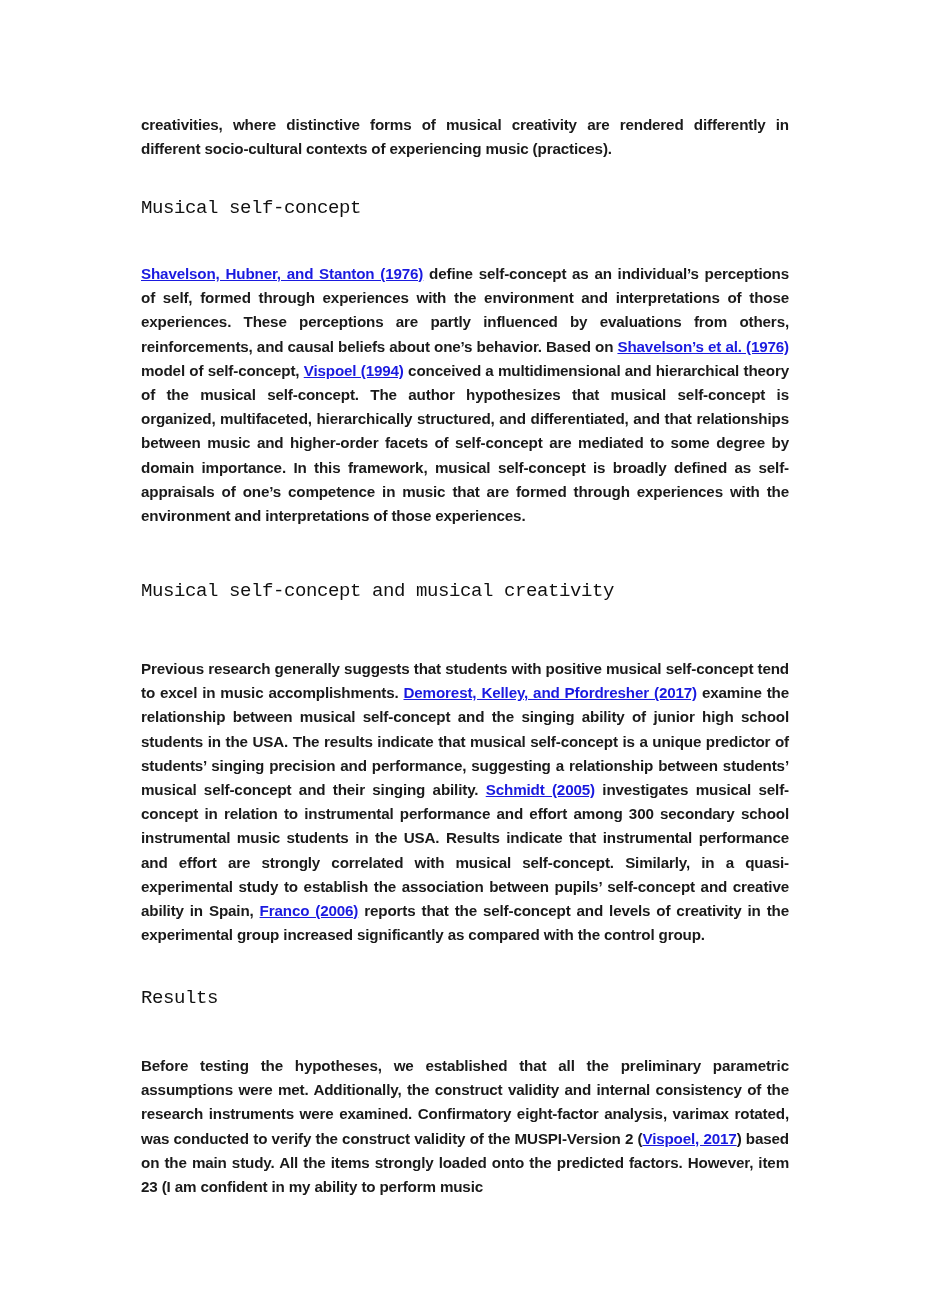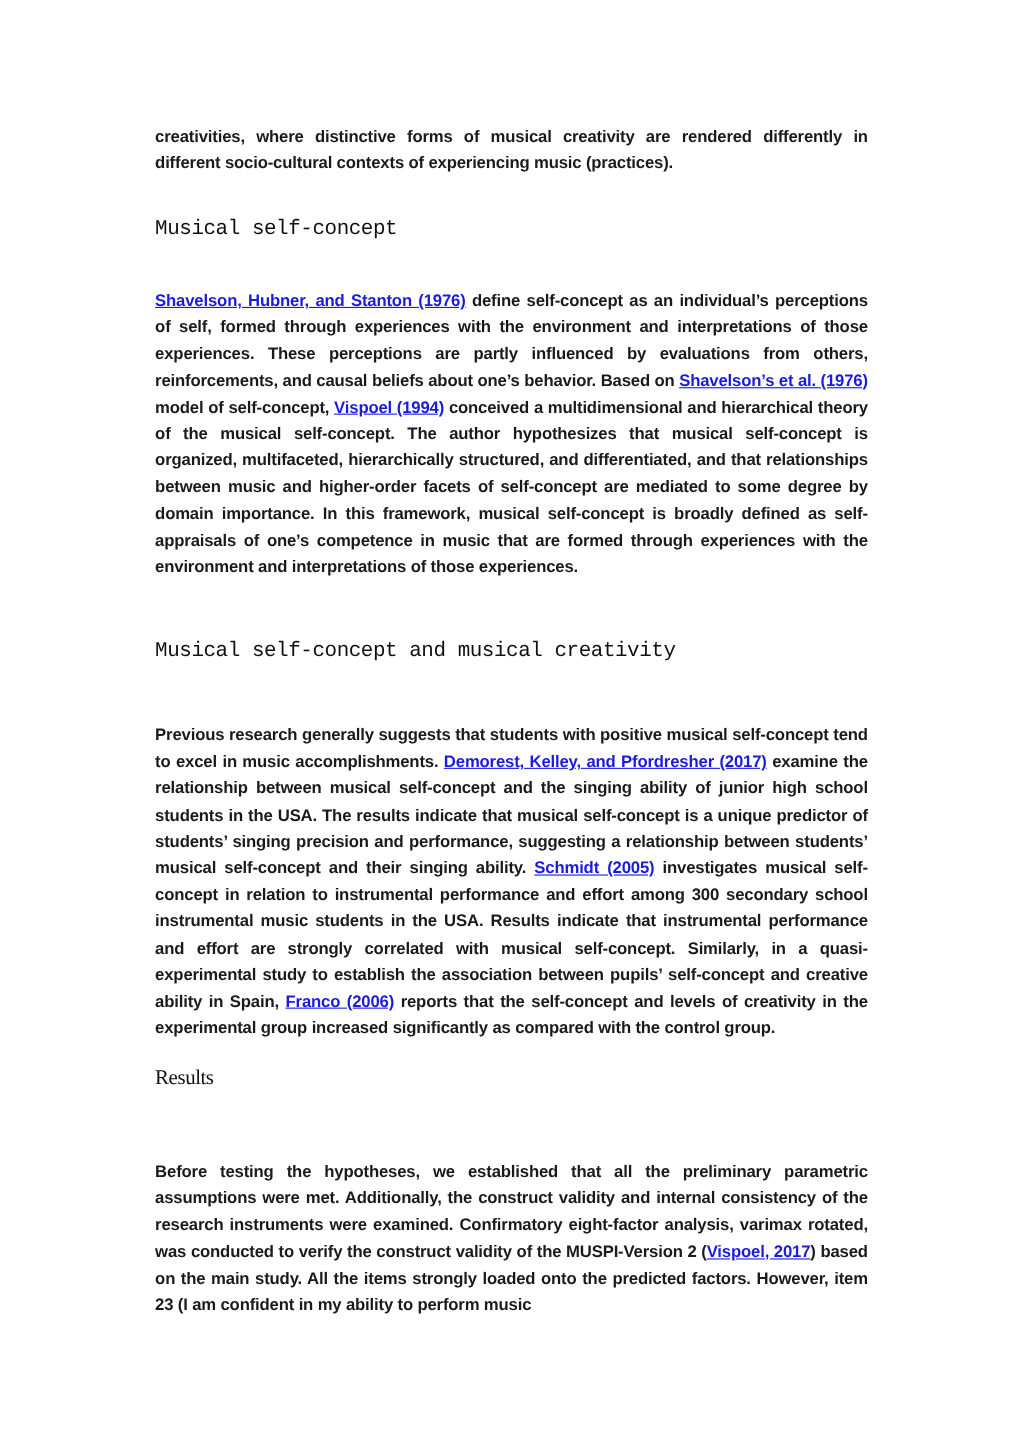--- a/index.html
+++ b/index.html
@@ -22,21 +22,21 @@
     margin: 0;
     font-weight: normal;
     letter-spacing: -0.4px;
   }
   a.ref { color: #1a1ae0; text-decoration: underline; }
   #p0 { position: absolute; top: 0; }
   #h1 { position: absolute; top: 84px; }
   #p1 { position: absolute; top: 149px; }
   #h2 { position: absolute; top: 467px; }
   #p2 { position: absolute; top: 544px; }
-  #h3 { position: absolute; top: 856px; font-family: Liberation Serif, serif; }
+  #h3 { position: absolute; top: 874px; }
   #p3 { position: absolute; top: 941px; }
 </style>
 </head>
 <body>
 
 <div class="page">
 
   <p id="p0" class="para"><span>creativities, where distinctive forms of musical creativity are rendered differently in different socio-cultural contexts of experiencing music (practices).</span></p>
 
   <h2 id="h1" class="heading">Musical self-concept</h2>

